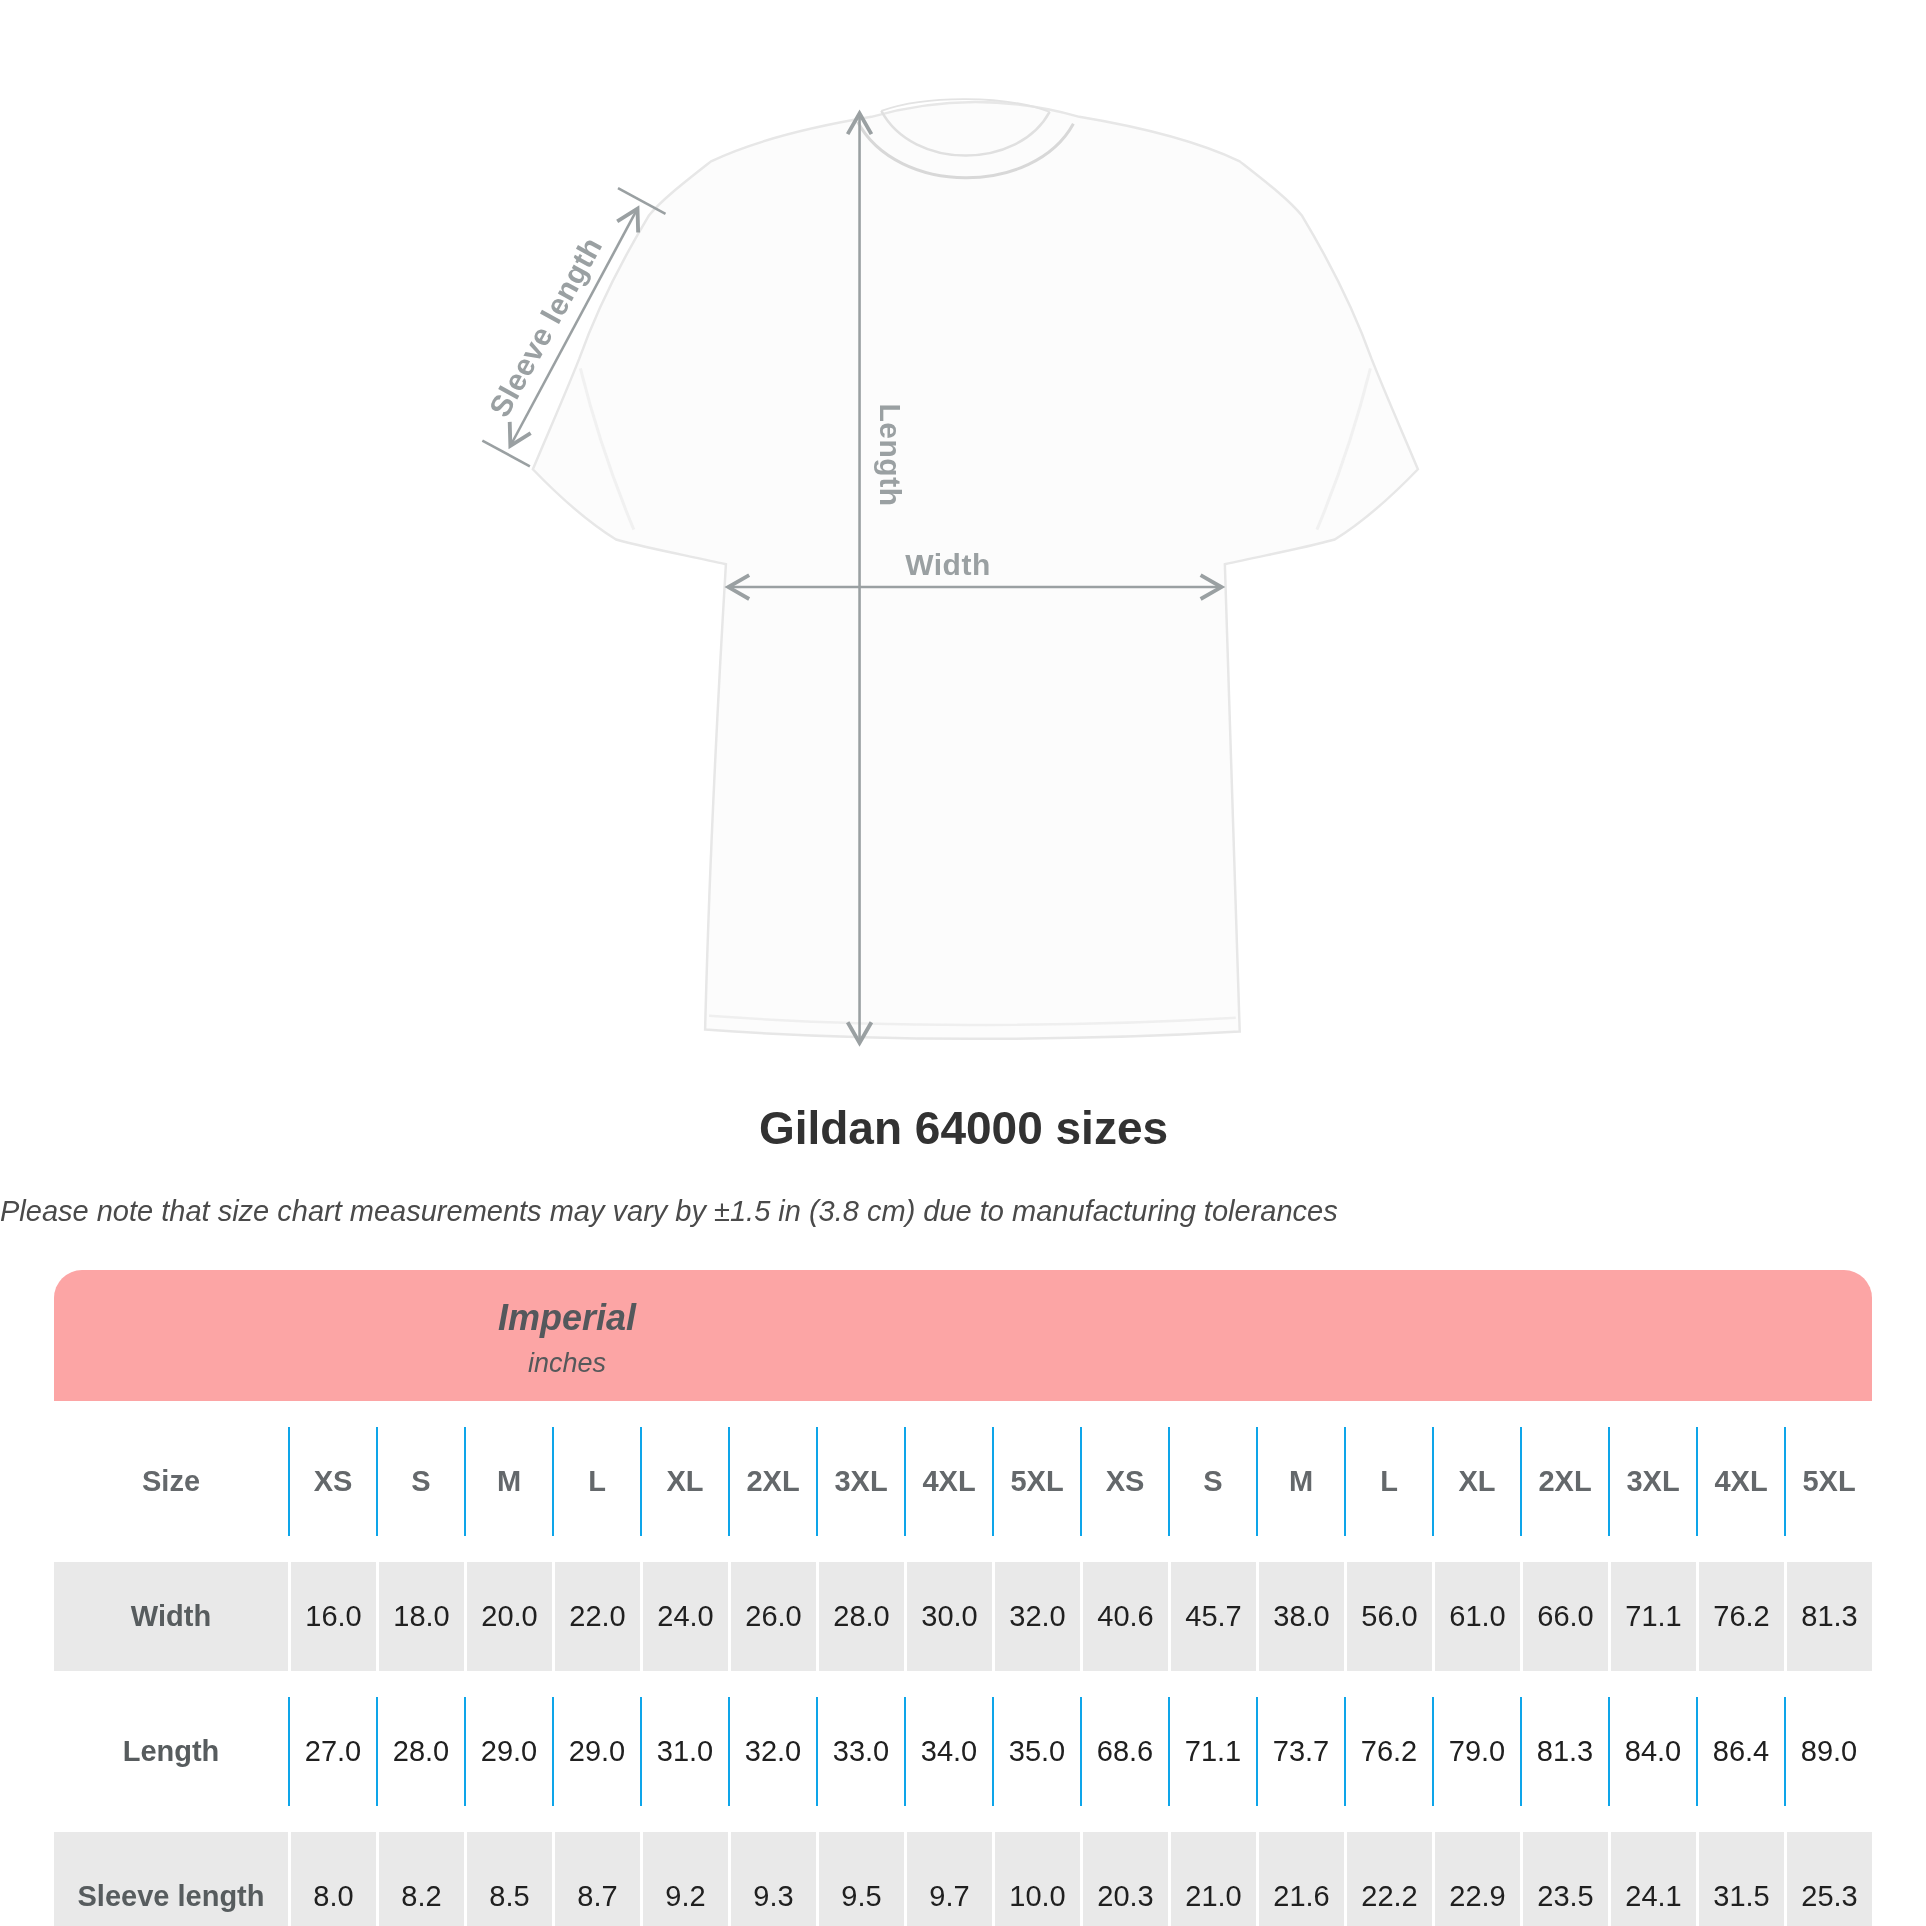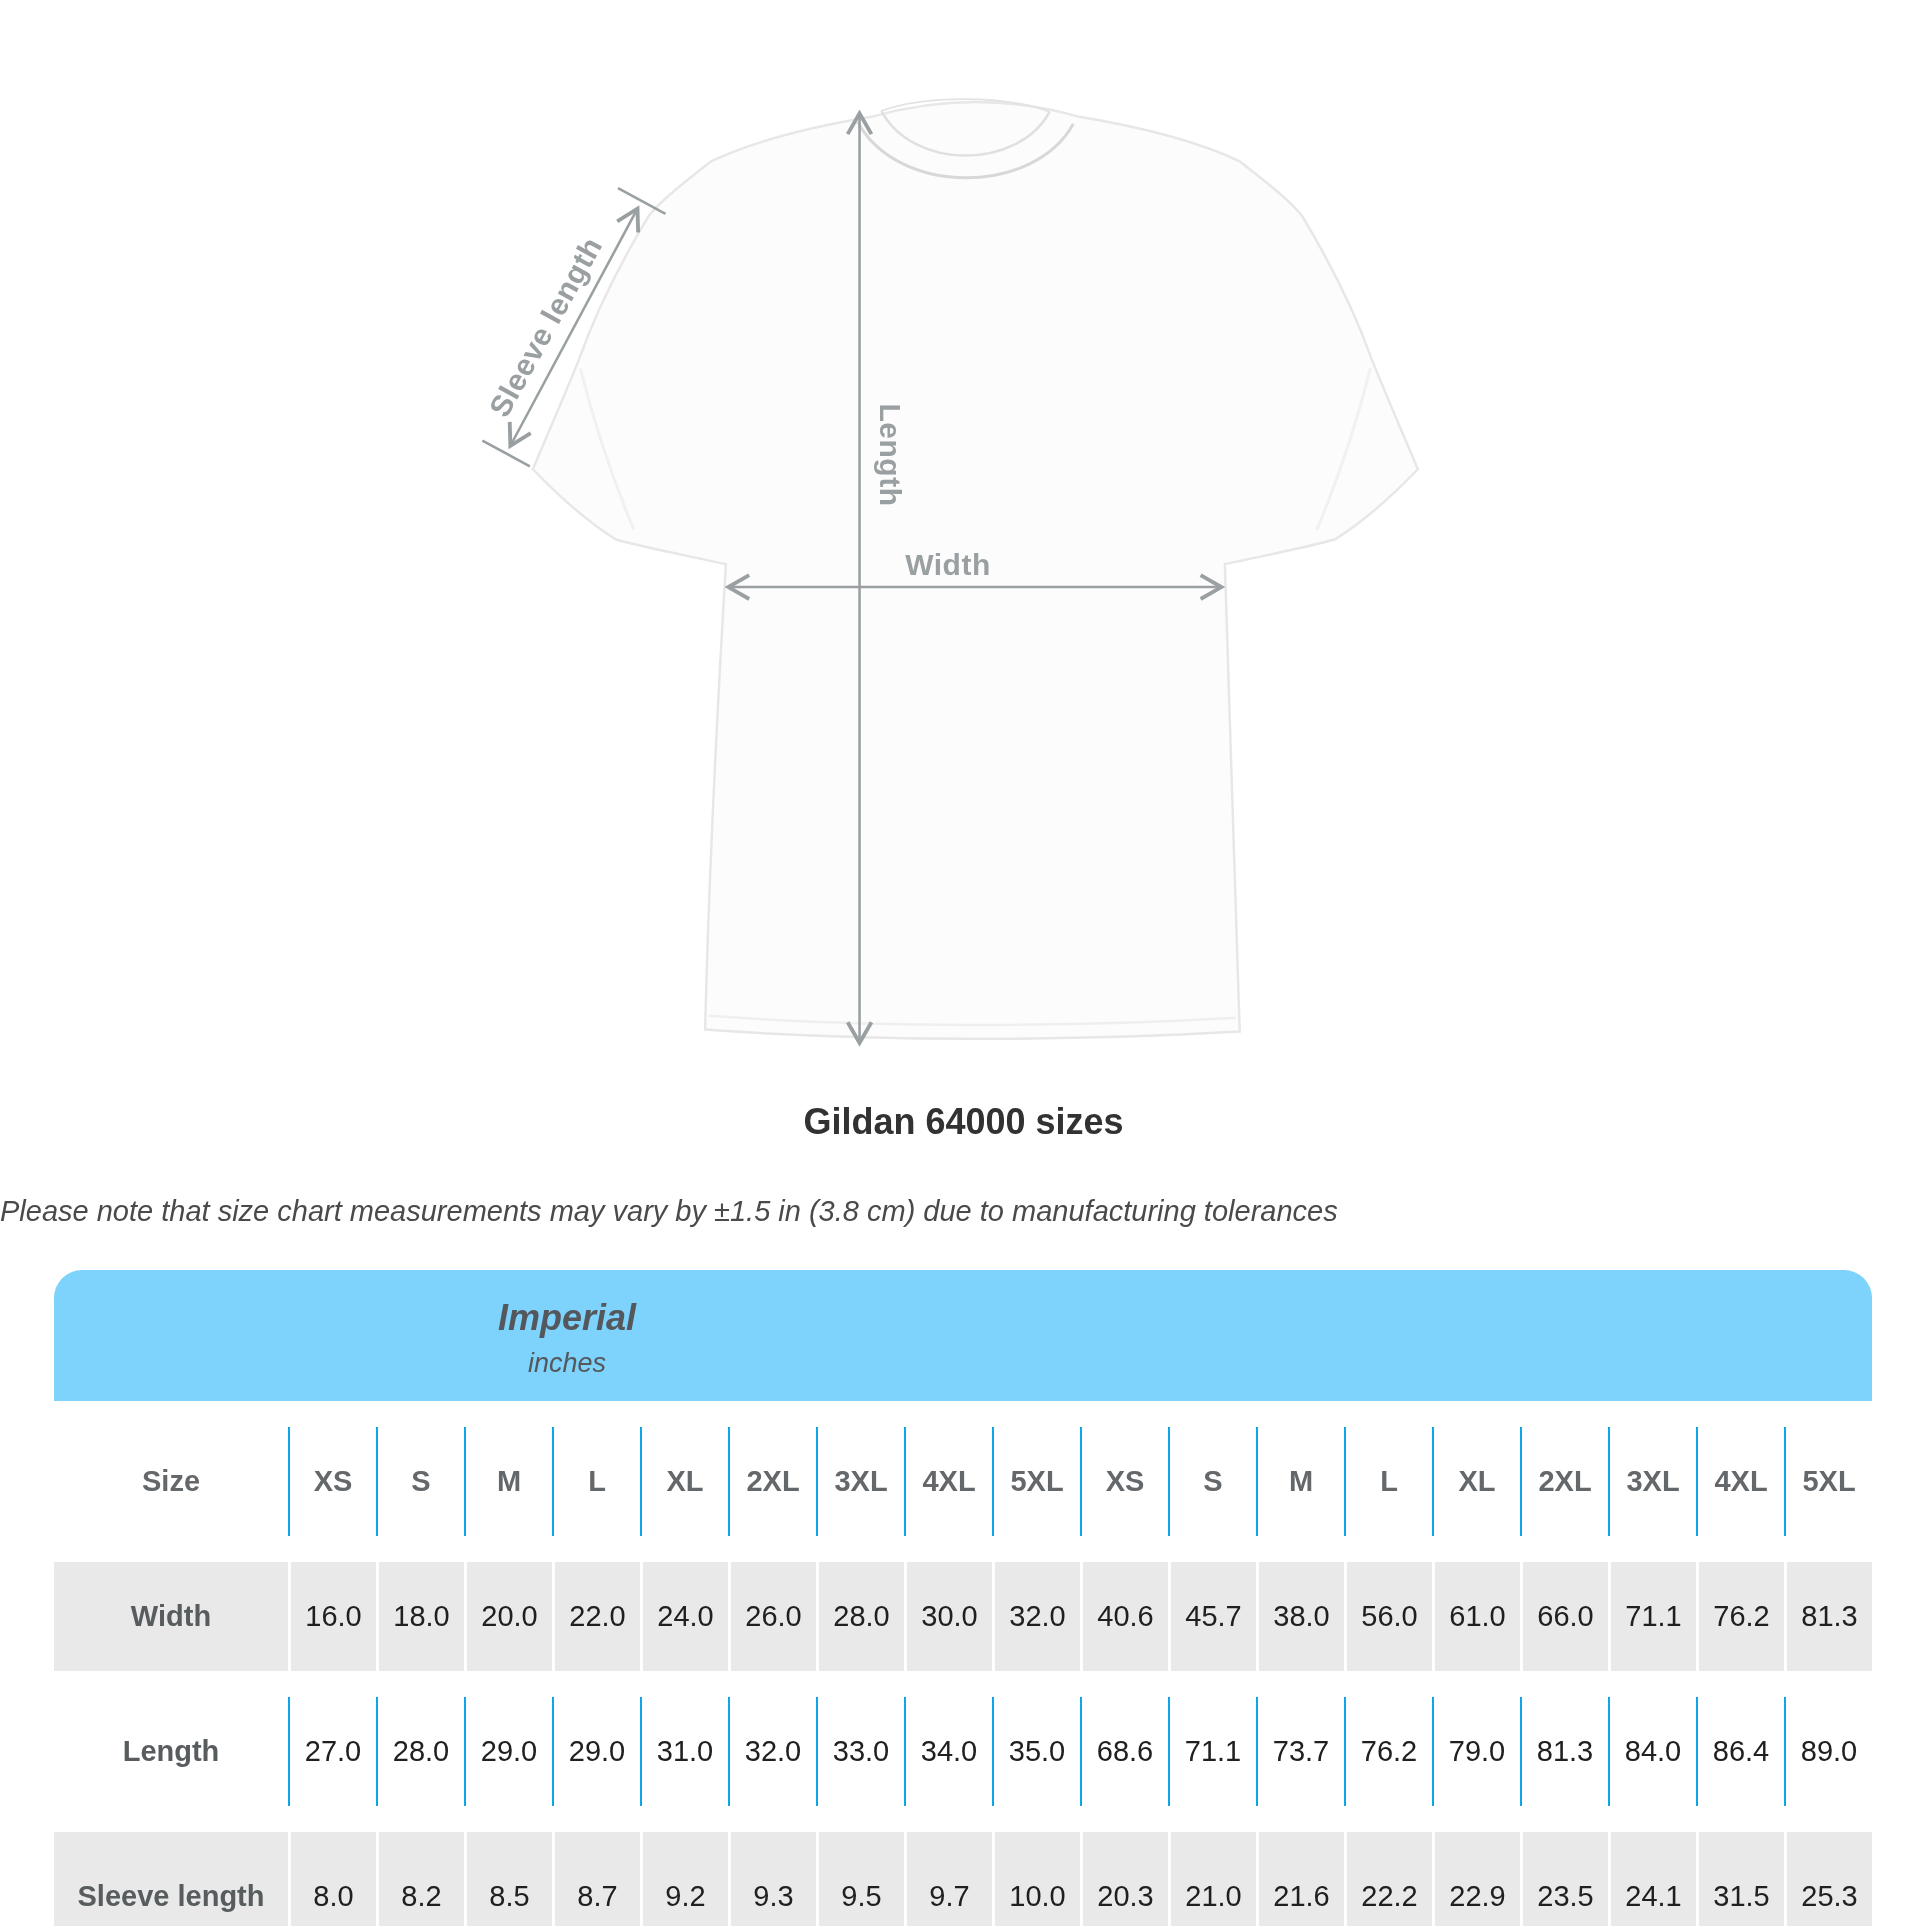--- a/index.html
+++ b/index.html
@@ -14,33 +14,33 @@
     position:absolute; font-weight:bold; color:#9aa0a2;
     font-size:30px; letter-spacing:0.5px; white-space:nowrap;
   }
   .lbl-sleeve { left:546px; top:327px; transform:translate(-50%,-50%) rotate(-61deg); }
   .lbl-length { left:890px; top:455px; transform:translate(-50%,-50%) rotate(90deg); }
   .lbl-width  { left:948px; top:565px; transform:translate(-50%,-50%); }
 
   
   .title {
     position:absolute; top:1101px; left:0; width:100%; margin:0;
-    text-align:center; font-size:36px; font-weight:bold; color:#323232;
+    text-align:center; font-size:46px; font-weight:bold; color:#323232;
   }
   .subtitle {
     position:absolute; top:1195px; left:0; width:100%; margin:0;
     font-size:29px; font-style:italic; color:#4a4a4a;
   }
 
   
   .size-table {
     position:absolute; left:54px; top:1270px; width:1818px;
     border-radius:28px; overflow:hidden;
   }
-  .band { display:flex; background:#7dd3fc; height:131px; }
+  .band { display:flex; background:#fca5a5; height:131px; }
   .band-half { display:flex; flex-direction:column; align-items:center; justify-content:center; padding-top:4px; }
   .band-half.imperial { width:1026px; }
   .band-half.metric   { flex:1; }
   .unit-label { font-size:36px; font-weight:bold; font-style:italic; color:#54585c; }
   .unit-sub   { font-size:27px; font-style:italic; color:#55585a; margin-top:9px; }
 
   .trow { display:grid; grid-template-columns:234px repeat(18, 1fr); height:109px;margin-top:26px; }
   .trow.tall  { height:129px; }
   .trow.white { background:#ffffff; }
   .trow.gray  { background:#e9e9e9; }

